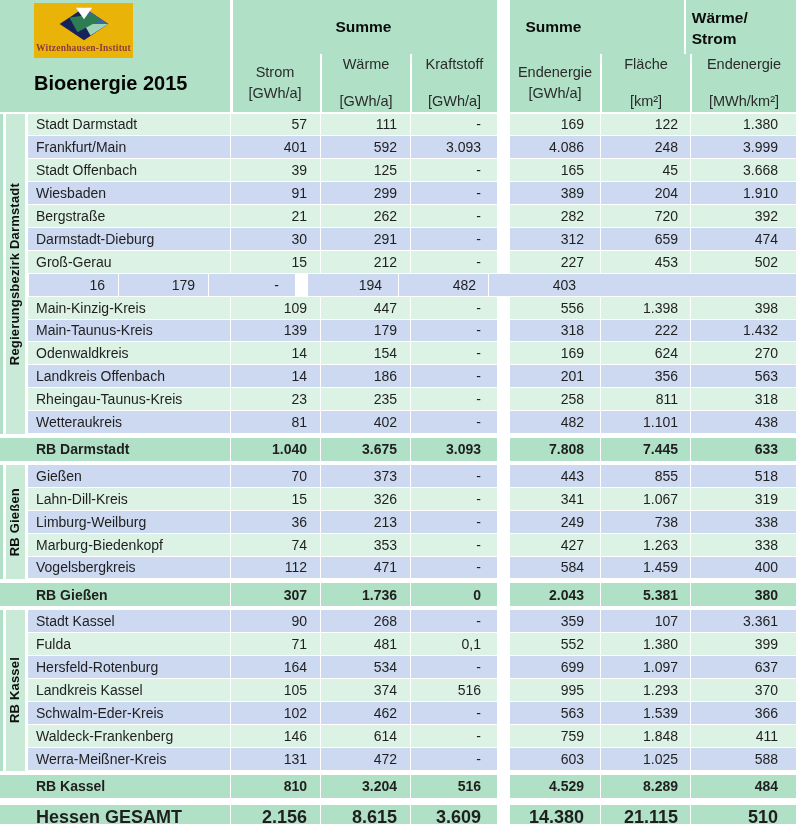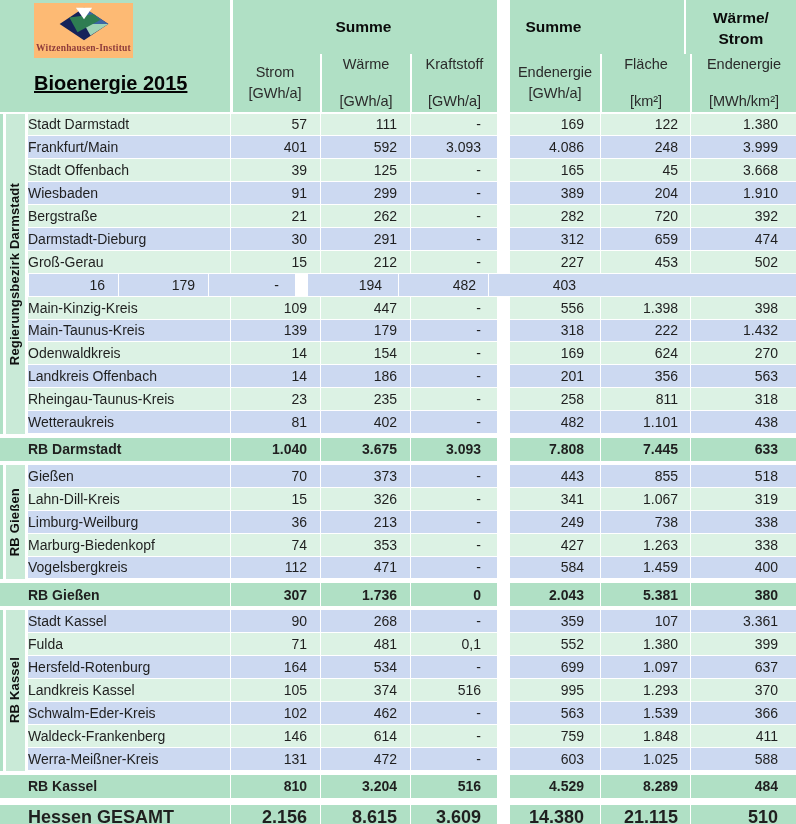--- a/index.html
+++ b/index.html
@@ -18,33 +18,33 @@
 
   
   .header { display: flex; height: 112px; margin-bottom: 1.5px; }
   .h-title {
     width: 230px; box-sizing: border-box;
     background: var(--header-green, #b0e0c5);
     position: relative;
   }
   .logo-box {
     position: absolute; left: 34px; top: 3px;
-    width: 99px; height: 55px; background: #fdba74;
+    width: 99px; height: 55px; background: #eab308;
     display: flex; flex-direction: column; align-items: center; justify-content: flex-start; text-align: right;
   }
   .logo-box svg { margin-top: 3px; }
   .logo-text {
     font-family: "Liberation Serif", "DejaVu Serif", serif;
     font-size: 9.5px; font-weight: bold;
     color: var(--logo-red, #8e3b3b);
     letter-spacing: 0.2px; margin-top: 1px; white-space: nowrap;
   }
   .h-title-text {
     position: absolute; left: 34px; top: 72px;
-    font-size: 20px; font-weight: bold; color: #050505; white-space: nowrap; text-decoration: underline;
+    font-size: 20px; font-weight: bold; color: #050505; white-space: nowrap;
   }
   .h-left {
     width: 267px; display: flex; flex-direction: column;
     background: linear-gradient(90deg, #fff 0 2.5px, var(--header-green, #b0e0c5) 2.5px);
   }
   .h-group {
     height: 56px; display: flex; align-items: center; justify-content: center;
     font-weight: bold; font-size: 15.5px; color: #0b0b0b;
   }
   .h-subrow { flex: 1; display: flex; }
@@ -58,22 +58,22 @@
   .h-gapcol { width: 13px; background: #fff; }
   .h-right { width: 286px; display: flex; flex-direction: column; background: var(--header-green, #b0e0c5); }
   .h-top { height: 56px; display: flex; }
   .h-sum2 {
     width: 90px; display: flex; align-items: center; justify-content: center;
     font-weight: bold; font-size: 15.5px; color: #0b0b0b;
   }
   .h-emptyf { width: 90px; }
   .h-ratio {
     width: 116px; box-sizing: border-box; border-left: 2px solid #fff;
-    display: flex; flex-direction: column; align-items: center; justify-content: flex-start;
-    padding-top: 7px; font-weight: bold; font-size: 15.5px; line-height: 21px; color: #0b0b0b;
+    display: flex; flex-direction: column; align-items: flex-start; justify-content: flex-start;
+    padding-top: 7px; font-weight: bold; font-size: 15.5px; line-height: 21px; color: #0b0b0b; padding-left: 6px;
   }
 
   
   .section-wrap { display: flex; }
   .band {
     width: 28px; flex: none;
     background: linear-gradient(90deg,
       var(--header-green, #b0e0c5) 0 3.5px,
       #fff 3.5px 6px,
       var(--band-green, #c9ead7) 6px 25.5px,
@@ -98,21 +98,21 @@
     height: 23px; border-bottom: none;
     margin: 4px 0; font-weight: bold;
   }
   .grand-row { margin-top: 7px; height: 25px; font-size: 18px; }
   .spacer28 { width: 28px; flex: none; height: 100%; }
 
   .cell {
     box-sizing: border-box; height: 100%;
     display: flex; align-items: center; overflow: hidden; white-space: nowrap;
   }
-  .c-name { width: 202px; }
+  .c-name { width: 202px; padding-left: 8px; }
   .num { justify-content: flex-end; }
   .c-s { width: 90px;  padding-right: 13px; border-left: 1.5px solid #fff; }
   .c-w { width: 90px;  padding-right: 13px; border-left: 1.5px solid #fff; }
   .c-k { width: 87px;  padding-right: 16px; border-left: 1.5px solid #fff; }
   .vgap { width: 13px; flex: none; background: #fff; height: 100%; }
   .c-e { width: 90px;  padding-right: 16px; }
   .c-f { width: 90px;  padding-right: 12px; border-left: 1.5px solid #fff; }
   .c-d { width: 106px; padding-right: 18px; border-left: 1.5px solid #fff; }
 </style>
 </head>

